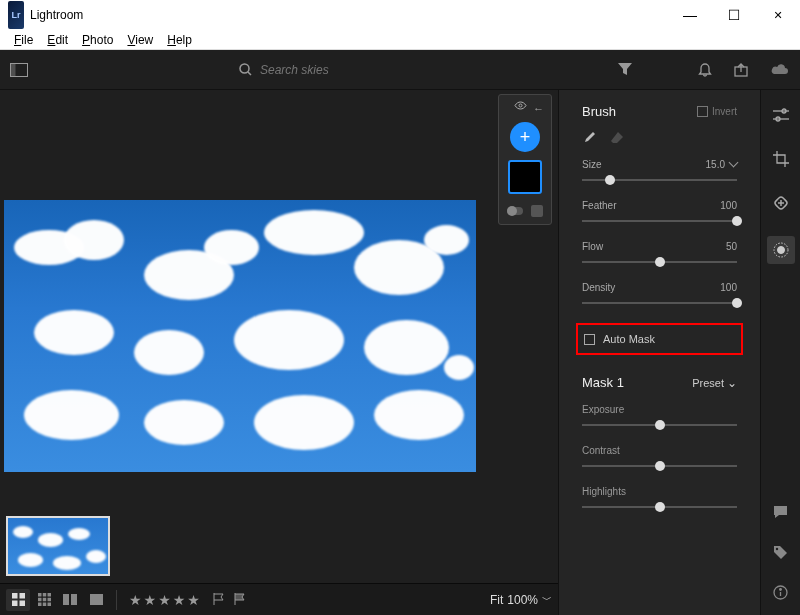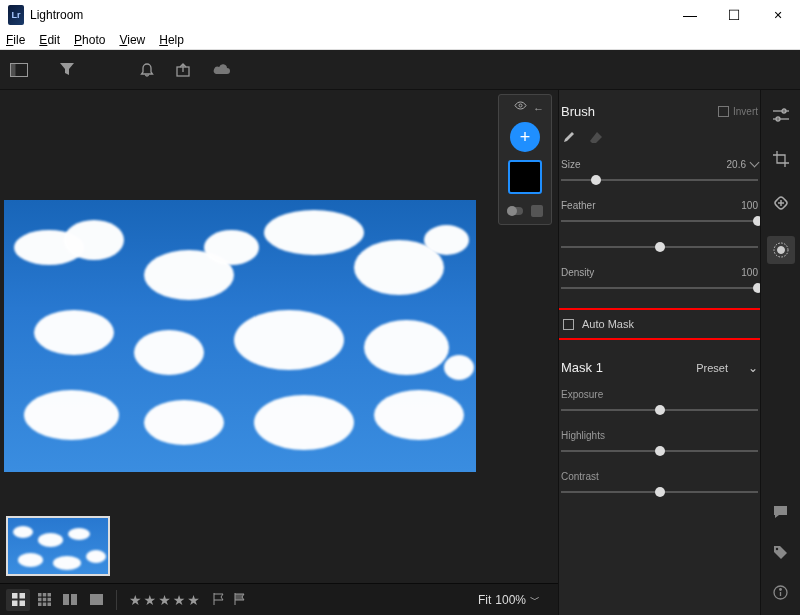--- a/index.html
+++ b/index.html
@@ -1,25 +1,25 @@
 <!DOCTYPE html>
 <html><head>
 <meta charset="utf-8">
 <style>
   * { box-sizing: border-box; margin: 0; padding: 0; font-family: -apple-system, BlinkMacSystemFont, "Segoe UI", Arial, sans-serif; user-select: none; }
   body { width: 800px; height: 615px; background: #fff; overflow: hidden; position: relative; }
   
   .titlebar { height: 30px; background: #fff; display: flex; align-items: center; padding: 0 0 0 8px; }
-  .app-icon { width: 16px; height: 20px; background: linear-gradient(135deg, #0a1a3a, #1a3a6a); border-radius: 2px; display: flex; align-items: center; justify-content: center; color: #a8c8ff; font-size: 9px; font-weight: bold; margin-right: 6px; }
+  .app-icon { width: 16px; height: 28px; background: linear-gradient(135deg, #0a1a3a, #1a3a6a); border-radius: 2px; display: flex; align-items: center; justify-content: center; color: #a8c8ff; font-size: 9px; font-weight: bold; margin-right: 6px; }
   .app-title { font-size: 12px; color: #000; flex: 1; }
   .win-btns { display: flex; }
   .win-btn { width: 44px; height: 30px; display: flex; align-items: center; justify-content: center; font-size: 14px; color: #000; }
   .win-btn.close { font-size: 11px; }
   
-  .menubar { height: 20px; background: #fff; display: flex; align-items: center; padding: 0 0; font-size: 12px; gap: 2px; border-bottom: 1px solid #ddd; }
+  .menubar { height: 20px; background: #fff; display: flex; align-items: center; padding: 0 8px; font-size: 12px; gap: 2px; border-bottom: 1px solid #ddd; }
   .menu-item { padding: 1px 6px; cursor: default; }
   .menu-item u { text-decoration: underline; }
   
   .app-body { height: 565px; background: #1a1a1a; display: flex; flex-direction: column; }
   
   .topbar { height: 40px; background: #1f1f1f; display: flex; align-items: center; padding: 0 10px; border-bottom: 1px solid #111; }
   .topbar-left { width: 50px; display: flex; align-items: center; }
   .search-wrap { flex: 1; display: flex; justify-content: center; }
   .search-box { width: 200px; display: flex; align-items: center; gap: 8px; color: #888; font-size: 12px; font-style: italic; }
   .search-input { background: transparent; border: none; color: #888; font-style: italic; font-size: 12px; outline: none; width: 120px; }
@@ -45,23 +45,23 @@
   .thumb { width: 104px; height: 60px; border: 2px solid #ddd; background: linear-gradient(180deg, #2878d0 0%, #3a8de0 100%); position: relative; overflow: hidden; }
   
   .bottombar { height: 32px; background: #1a1a1a; display: flex; align-items: center; padding: 0 6px; gap: 4px; border-top: 1px solid #0a0a0a; }
   .view-btns { display: flex; gap: 2px; }
   .view-btn { width: 24px; height: 22px; display: flex; align-items: center; justify-content: center; color: #888; font-size: 13px; }
   .view-btn.active { background: #2d2d2d; color: #ddd; border-radius: 2px; }
   .divider { width: 1px; height: 20px; background: #3a3a3a; margin: 0 4px; }
   .stars { display: flex; gap: 2px; color: #999; font-size: 14px; margin: 0 4px; }
   .flag-btns { display: flex; gap: 3px; margin-left: 4px; }
   .flag-btn { width: 18px; height: 16px; color: #888; font-size: 11px; }
-  .fit-label { margin-left: auto; margin-right: 12px; color: #ddd; font-size: 12px; display: flex; align-items: center; gap: 4px; }
-  
-  .right-panel { width: 202px; background: #252525; border-left: 1px solid #111; overflow-y: auto; overflow-x: hidden; padding: 10px 2px; color: #ccc; font-size: 11px; }
+  .fit-label { margin-left: auto; color: #ddd; font-size: 12px; display: flex; align-items: center; gap: 4px; }
+  
+  .right-panel { width: 202px; background: #252525; border-left: 1px solid #111; overflow-y: auto; overflow-x: hidden; padding: 10px 23px; color: #ccc; font-size: 11px; }
   .right-panel::-webkit-scrollbar { width: 10px; }
   .right-panel::-webkit-scrollbar-track { background: #1f1f1f; }
   .right-panel::-webkit-scrollbar-thumb { background: #444; }
   
   .brush-header { display: flex; justify-content: space-between; align-items: center; margin: 4px 0 12px; }
   .brush-title { font-size: 13px; color: #eee; }
   .invert-btn { display: flex; align-items: center; gap: 4px; color: #777; font-size: 10px; }
   .invert-sq { width: 11px; height: 11px; border: 1px solid #777; }
   
   .brush-icons { display: flex; gap: 14px; margin: 10px 0 14px; color: #999; font-size: 12px; }
@@ -71,21 +71,21 @@
   .slider-track { position: relative; height: 12px; }
   .slider-line { position: absolute; top: 5px; left: 0; right: 0; height: 2px; background: #555; }
   .slider-knob { position: absolute; top: 1px; width: 10px; height: 10px; background: #ddd; border-radius: 50%; transform: translateX(-5px); }
   .size-drop { width: 7px; height: 7px; border-left: 1px solid #999; border-bottom: 1px solid #999; transform: rotate(-45deg); display: inline-block; margin-left: 5px; margin-bottom: 2px; }
   
   .automask-row { border: 2px solid #f00; padding: 8px 6px; margin: 6px -6px 20px; display: flex; align-items: center; gap: 8px; }
   .checkbox { width: 11px; height: 11px; border: 1px solid #aaa; }
   
   .mask-header { display: flex; justify-content: space-between; align-items: center; margin: 16px 0 14px; }
   .mask-title { font-size: 13px; color: #eee; }
-  .preset-btn { display: flex; align-items: center; gap: 20px; color: #ccc; font-size: 11px; }
+  .preset-btn { display: flex; align-items: center; gap: 3px; color: #ccc; font-size: 11px; }
   .preset-chev { font-size: 12px; }
   
   .adj-slider .slider-labels { color: #999; }
   .adj-slider .slider-knob { left: 50%; }
   
   .tool-rail { width: 40px; background: #1f1f1f; border-left: 1px solid #111; display: flex; flex-direction: column; align-items: center; padding-top: 14px; gap: 22px; position: relative; }
   .tool-btn { width: 22px; height: 22px; color: #999; display: flex; align-items: center; justify-content: center; }
   .tool-btn.active { background: #3a3a3a; border-radius: 3px; width: 28px; height: 28px; }
   .tool-rail-bottom { position: absolute; bottom: 12px; display: flex; flex-direction: column; gap: 18px; align-items: center; }
   
@@ -114,20 +114,29 @@
 
 <div class="app-body">
 
   <div class="topbar">
     <div class="topbar-left">
       <div style="color:#999">
         <svg width="18" height="14" viewBox="0 0 18 14">
             <rect x="0.5" y="0.5" width="17" height="13" fill="none" stroke="currentColor"></rect>
             <rect x="0.5" y="0.5" width="5" height="13" fill="currentColor" opacity="0.4"></rect>
           </svg>
+      </div>
+    </div>
+    <div class="search-wrap">
+      <div class="search-box">
+        <svg width="13" height="13" viewBox="0 0 13 13" fill="none" stroke="#999" stroke-width="1.5">
+            <circle cx="5.5" cy="5.5" r="4.5"></circle>
+            <line x1="9" y1="9" x2="12" y2="12"></line>
+          </svg>
+        <input class="search-input" placeholder="Search skies" style="">
       </div>
     </div>
     <div class="topbar-right">
       <div class="filter-icon">
         <svg width="14" height="13" viewBox="0 0 14 13" fill="#999">
             <path d="M0 0h14l-5 6v6l-4-2V6z"></path>
           </svg>
       </div>
       <div>
         <svg width="14" height="15" viewBox="0 0 14 15" fill="none" stroke="#999" stroke-width="1.3">
@@ -281,38 +290,42 @@
         <span style="opacity:0.4">
           <svg width="14" height="13" viewBox="0 0 14 13" fill="#888">
               <path d="M8 1l5 5-6 6H3l-2-2z"></path>
             </svg>
         </span>
       </div>
 
       <div class="slider-row">
         <div class="slider-labels">
             <span>Size</span>
-            <span><span>20.6</span><span class="size-drop"></span></span>
+            <span><span>15.0</span><span class="size-drop"></span></span>
           </div>
         <div class="slider-track">
             <div class="slider-line"></div>
             <div class="slider-knob" style="left:18%"></div>
           </div>
       </div>
       <div class="slider-row">
         <div class="slider-labels">
             <span>Feather</span>
             <span>100</span>
           </div>
         <div class="slider-track">
             <div class="slider-line"></div>
             <div class="slider-knob" style="left:100%"></div>
           </div>
       </div>
       <div class="slider-row">
+        <div class="slider-labels">
+            <span>Flow</span>
+            <span>50</span>
+          </div>
         <div class="slider-track">
             <div class="slider-line"></div>
             <div class="slider-knob" style="left:50%"></div>
           </div>
       </div>
       <div class="slider-row">
         <div class="slider-labels">
             <span>Density</span>
             <span>100</span>
           </div>
@@ -340,31 +353,31 @@
             <span>Exposure</span>
             <span></span>
           </div>
         <div class="slider-track">
             <div class="slider-line"></div>
             <div class="slider-knob"></div>
           </div>
       </div>
       <div class="slider-row adj-slider">
         <div class="slider-labels">
+            <span>Contrast</span>
+            <span></span>
+          </div>
+        <div class="slider-track">
+            <div class="slider-line"></div>
+            <div class="slider-knob"></div>
+          </div>
+      </div>
+      <div class="slider-row adj-slider">
+        <div class="slider-labels">
             <span>Highlights</span>
-            <span></span>
-          </div>
-        <div class="slider-track">
-            <div class="slider-line"></div>
-            <div class="slider-knob"></div>
-          </div>
-      </div>
-      <div class="slider-row adj-slider">
-        <div class="slider-labels">
-            <span>Contrast</span>
             <span></span>
           </div>
         <div class="slider-track">
             <div class="slider-line"></div>
             <div class="slider-knob"></div>
           </div>
       </div>
 
     </div>
 

